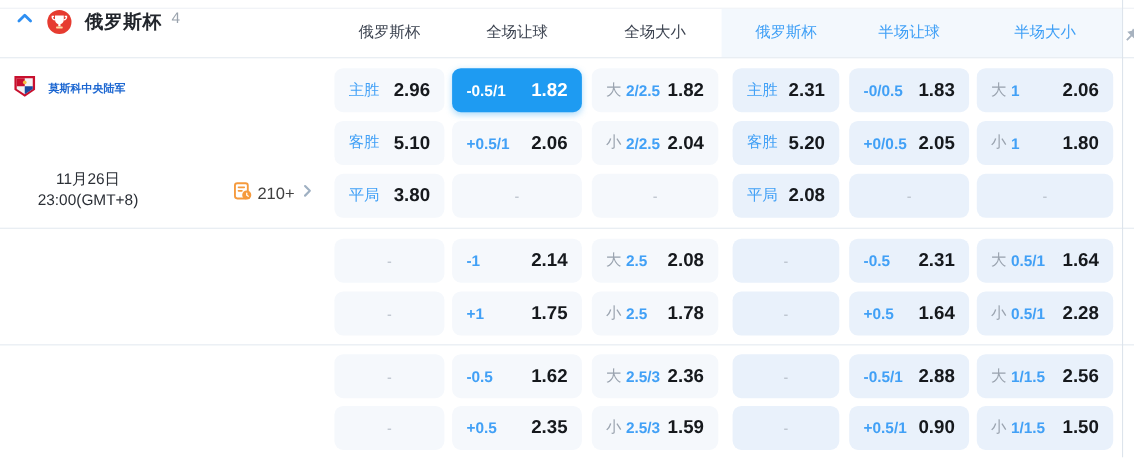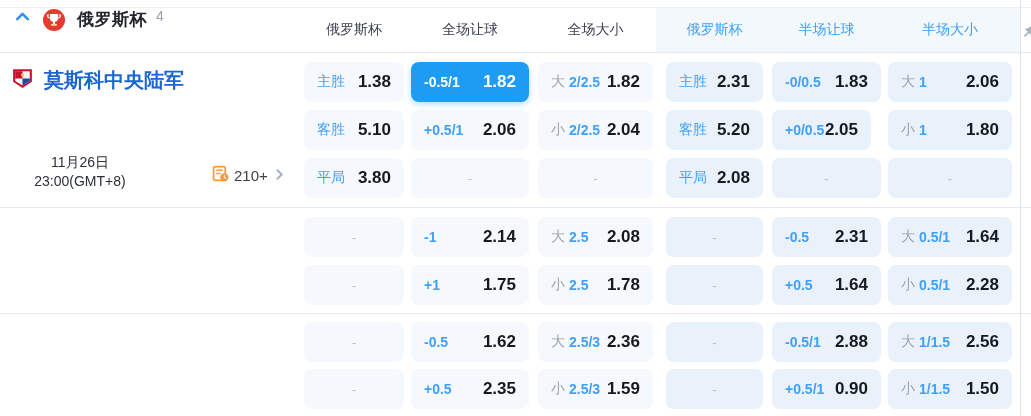--- a/index.html
+++ b/index.html
@@ -16,21 +16,21 @@
   .league-bar{position:absolute;left:14px;top:8px;height:44px;display:flex;align-items:flex-start;gap:11px;}
   .collapse-btn{display:flex;align-items:center;cursor:pointer;}
   .league-title{font-size:17px;font-weight:700;color:#22262c;letter-spacing:.5px;}
   .league-count{font-size:14px;color:#9aa3ad;margin-left:-2px;}
 
   .colhead{position:absolute;top:8px;height:44px;display:flex;align-items:center;justify-content:center;
     font-size:14px;color:#3c4350;cursor:pointer;}
   .colhead.half{color:#3e9ff6;}
 
   .team-row{position:absolute;display:flex;align-items:center;gap:9px;cursor:pointer;}
-  .team-name-home{font-size:20px;font-weight:700;color:#1b66d1;}
+  .team-name-home{font-size:10px;font-weight:700;color:#1b66d1;}
   .team-name-away{font-size:16px;color:#272b31;}
   .datetime{position:absolute;left:0;top:153px;width:160px;text-align:center;
     font-size:14px;color:#2b2f36;line-height:19px;}
   .more-markets{position:absolute;left:212px;top:165px;display:flex;align-items:center;gap:5px;cursor:pointer;}
   .more-count{font-size:15px;color:#404040;}
 
   .cell{position:absolute;height:40px;background:#f5f8fc;border-radius:8px;box-sizing:border-box;
     display:flex;align-items:center;justify-content:space-between;padding:0 13px;font-size:14px;cursor:pointer;}
   .cell.half{background:#e9f1fb;}
   .cell.empty{justify-content:center;cursor:default;}
@@ -121,21 +121,21 @@
     <span>
       <svg width="13" height="13" viewBox="0 0 12 12">
           <path d="M4 2l4 4-4 4" stroke="#9fb0c2" stroke-width="1.8" fill="none" stroke-linecap="round" stroke-linejoin="round"></path>
         </svg>
     </span>
   </div>
 
   <div id="grid">
       <div class="cell" style="left: 304px; top: 62px; width: 100px;">
         <span class="lbl">主胜</span>
-        <span class="val">1.38</span>
+        <span class="val">2.96</span>
       </div>
       <div class="cell sel" style="left: 411px; top: 62px; width: 118px;">
         <span class="hcp">-0.5/1</span>
         <span class="val">1.82</span>
       </div>
       <div class="cell" style="left: 538px; top: 62px; width: 115px;">
         <span class="sidegrp">
           <span class="side">大</span>
           <span class="line">2/2.5</span>
         </span>
@@ -168,21 +168,21 @@
         <span class="sidegrp">
           <span class="side">小</span>
           <span class="line">2/2.5</span>
         </span>
         <span class="val">2.04</span>
       </div>
       <div class="cell half" style="left: 666px; top: 110px; width: 97px;">
         <span class="lbl">客胜</span>
         <span class="val">5.20</span>
       </div>
-      <div class="cell half" style="left: 772px; top: 110px; width: 99px;">
+      <div class="cell half" style="left: 772px; top: 110px; width: 109px;">
         <span class="hcp">+0/0.5</span>
         <span class="val">2.05</span>
       </div>
       <div class="cell half" style="left: 888px; top: 110px; width: 124px;">
         <span class="sidegrp">
           <span class="side">小</span>
           <span class="line">1</span>
         </span>
         <span class="val">1.80</span>
       </div>

